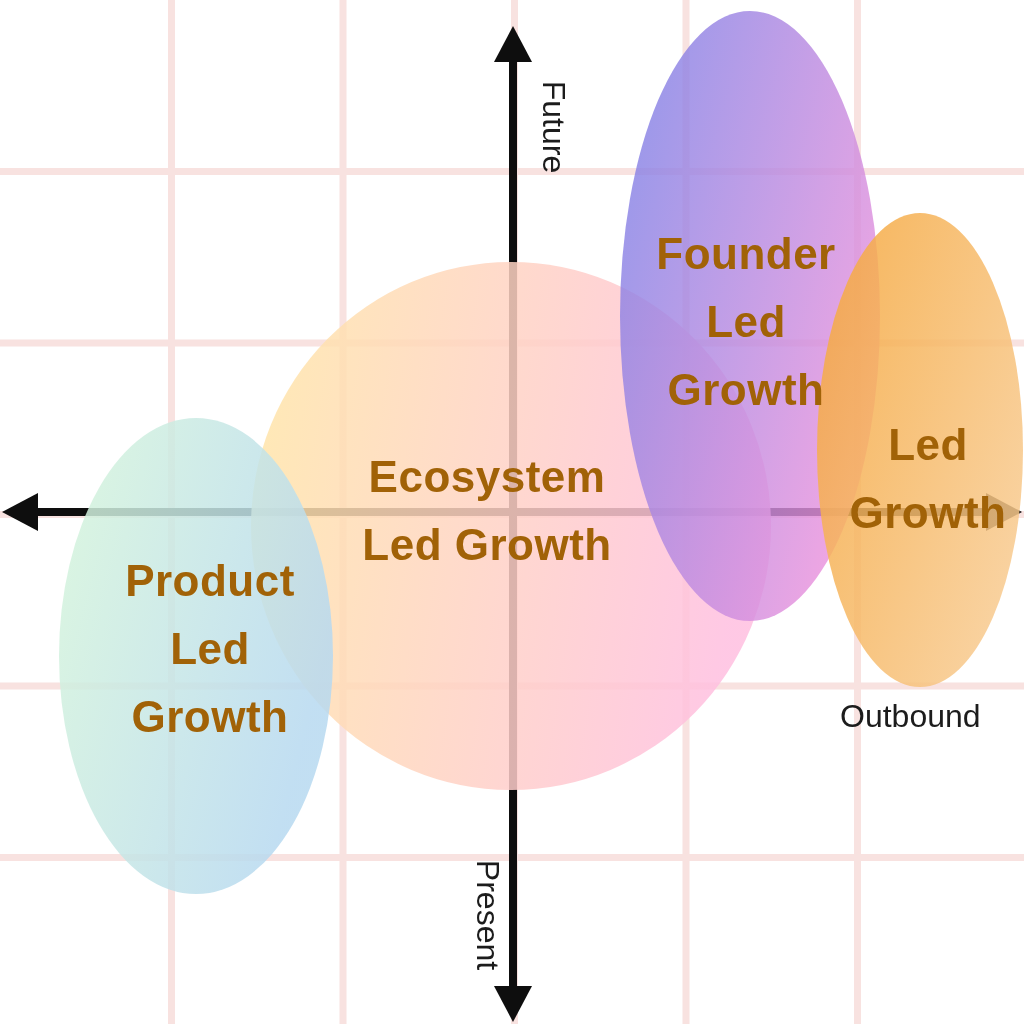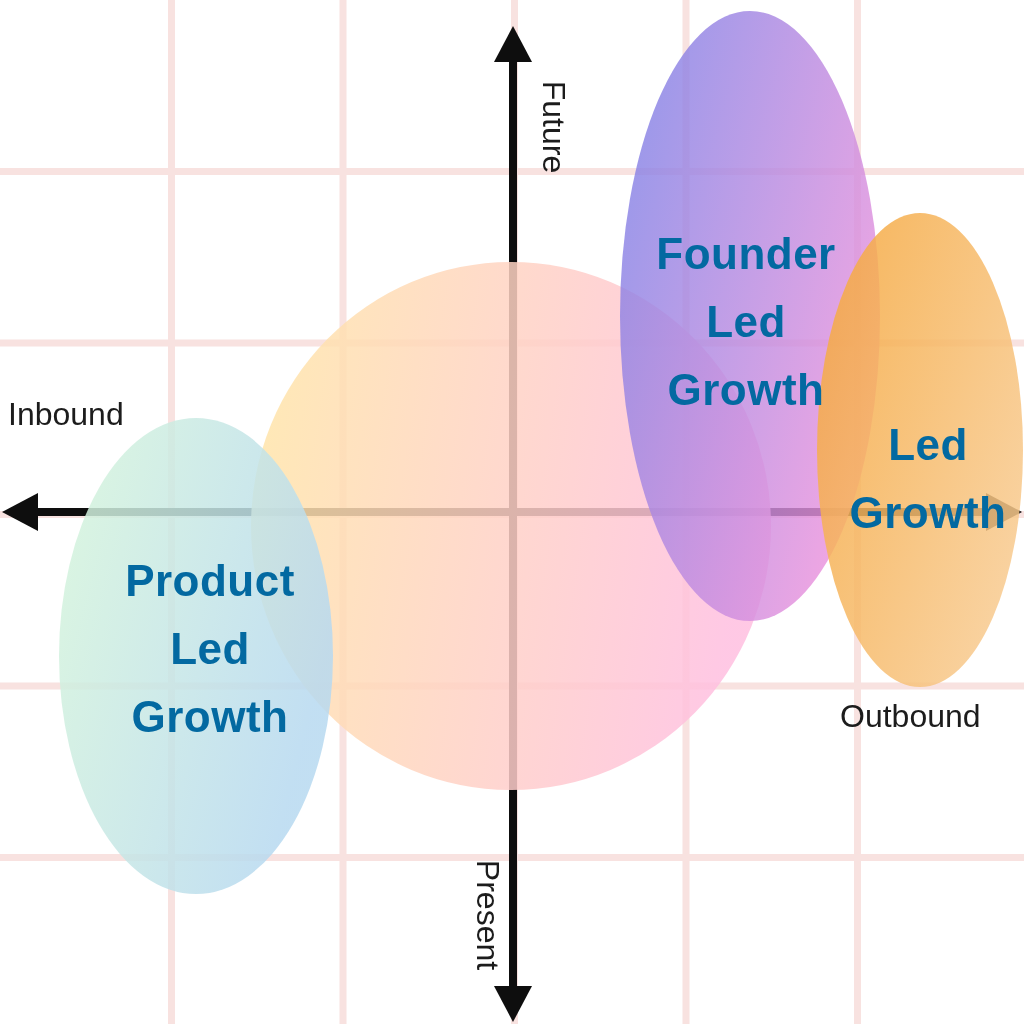--- a/index.html
+++ b/index.html
@@ -24,21 +24,21 @@
     left: 0;
     top: 0;
   }
   .bubble-label {
     position: absolute;
     transform: translate(-50%, -50%);
     text-align: center;
     font-weight: 700;
     font-size: 44px;
     line-height: 1.55;
-    color: #0369a1;
+    color: #a16207;
     white-space: nowrap;
     letter-spacing: 0.5px;
   }
   .bubble-label .ln { display: block; }
   .axis-label {
     position: absolute;
     font-size: 32px;
     font-weight: 400;
     color: #1c1c1c;
     white-space: nowrap;
@@ -94,34 +94,35 @@
     <ellipse cx="920" cy="450" rx="103" ry="237" fill="url(#g-sales)" fill-opacity="0.85"></ellipse>
   </svg>
 
   <div class="bubble-label" style="left:210px; top:649px;">
     <span class="ln">Product</span>
     <span class="ln">Led</span>
     <span class="ln">Growth</span>
   </div>
 
   <div class="bubble-label" style="left:487px; top:511px;">
+    <span class="ln">Ecosystem</span>
+    <span class="ln">Led Growth</span>
   </div>
 
   <div class="bubble-label" style="left:746px; top:322px;">
     <span class="ln">Founder</span>
     <span class="ln">Led</span>
     <span class="ln">Growth</span>
   </div>
 
   <div class="bubble-label" style="left:928px; top:479px;">
     <span class="ln">Led</span>
     <span class="ln">Growth</span>
   </div>
 
   <div class="axis-label vert" style="left:553px; top:127px;">Future</div>
 
   <div class="axis-label vert" style="left:487px; top:915px;">Present</div>
 
-  <div class="axis-label" style="left:8px; top:396px;">Inbound</div>
 
   <div class="axis-label" style="left:840px; top:698px;">Outbound</div>
 
 </div>
 
 </body></html>

